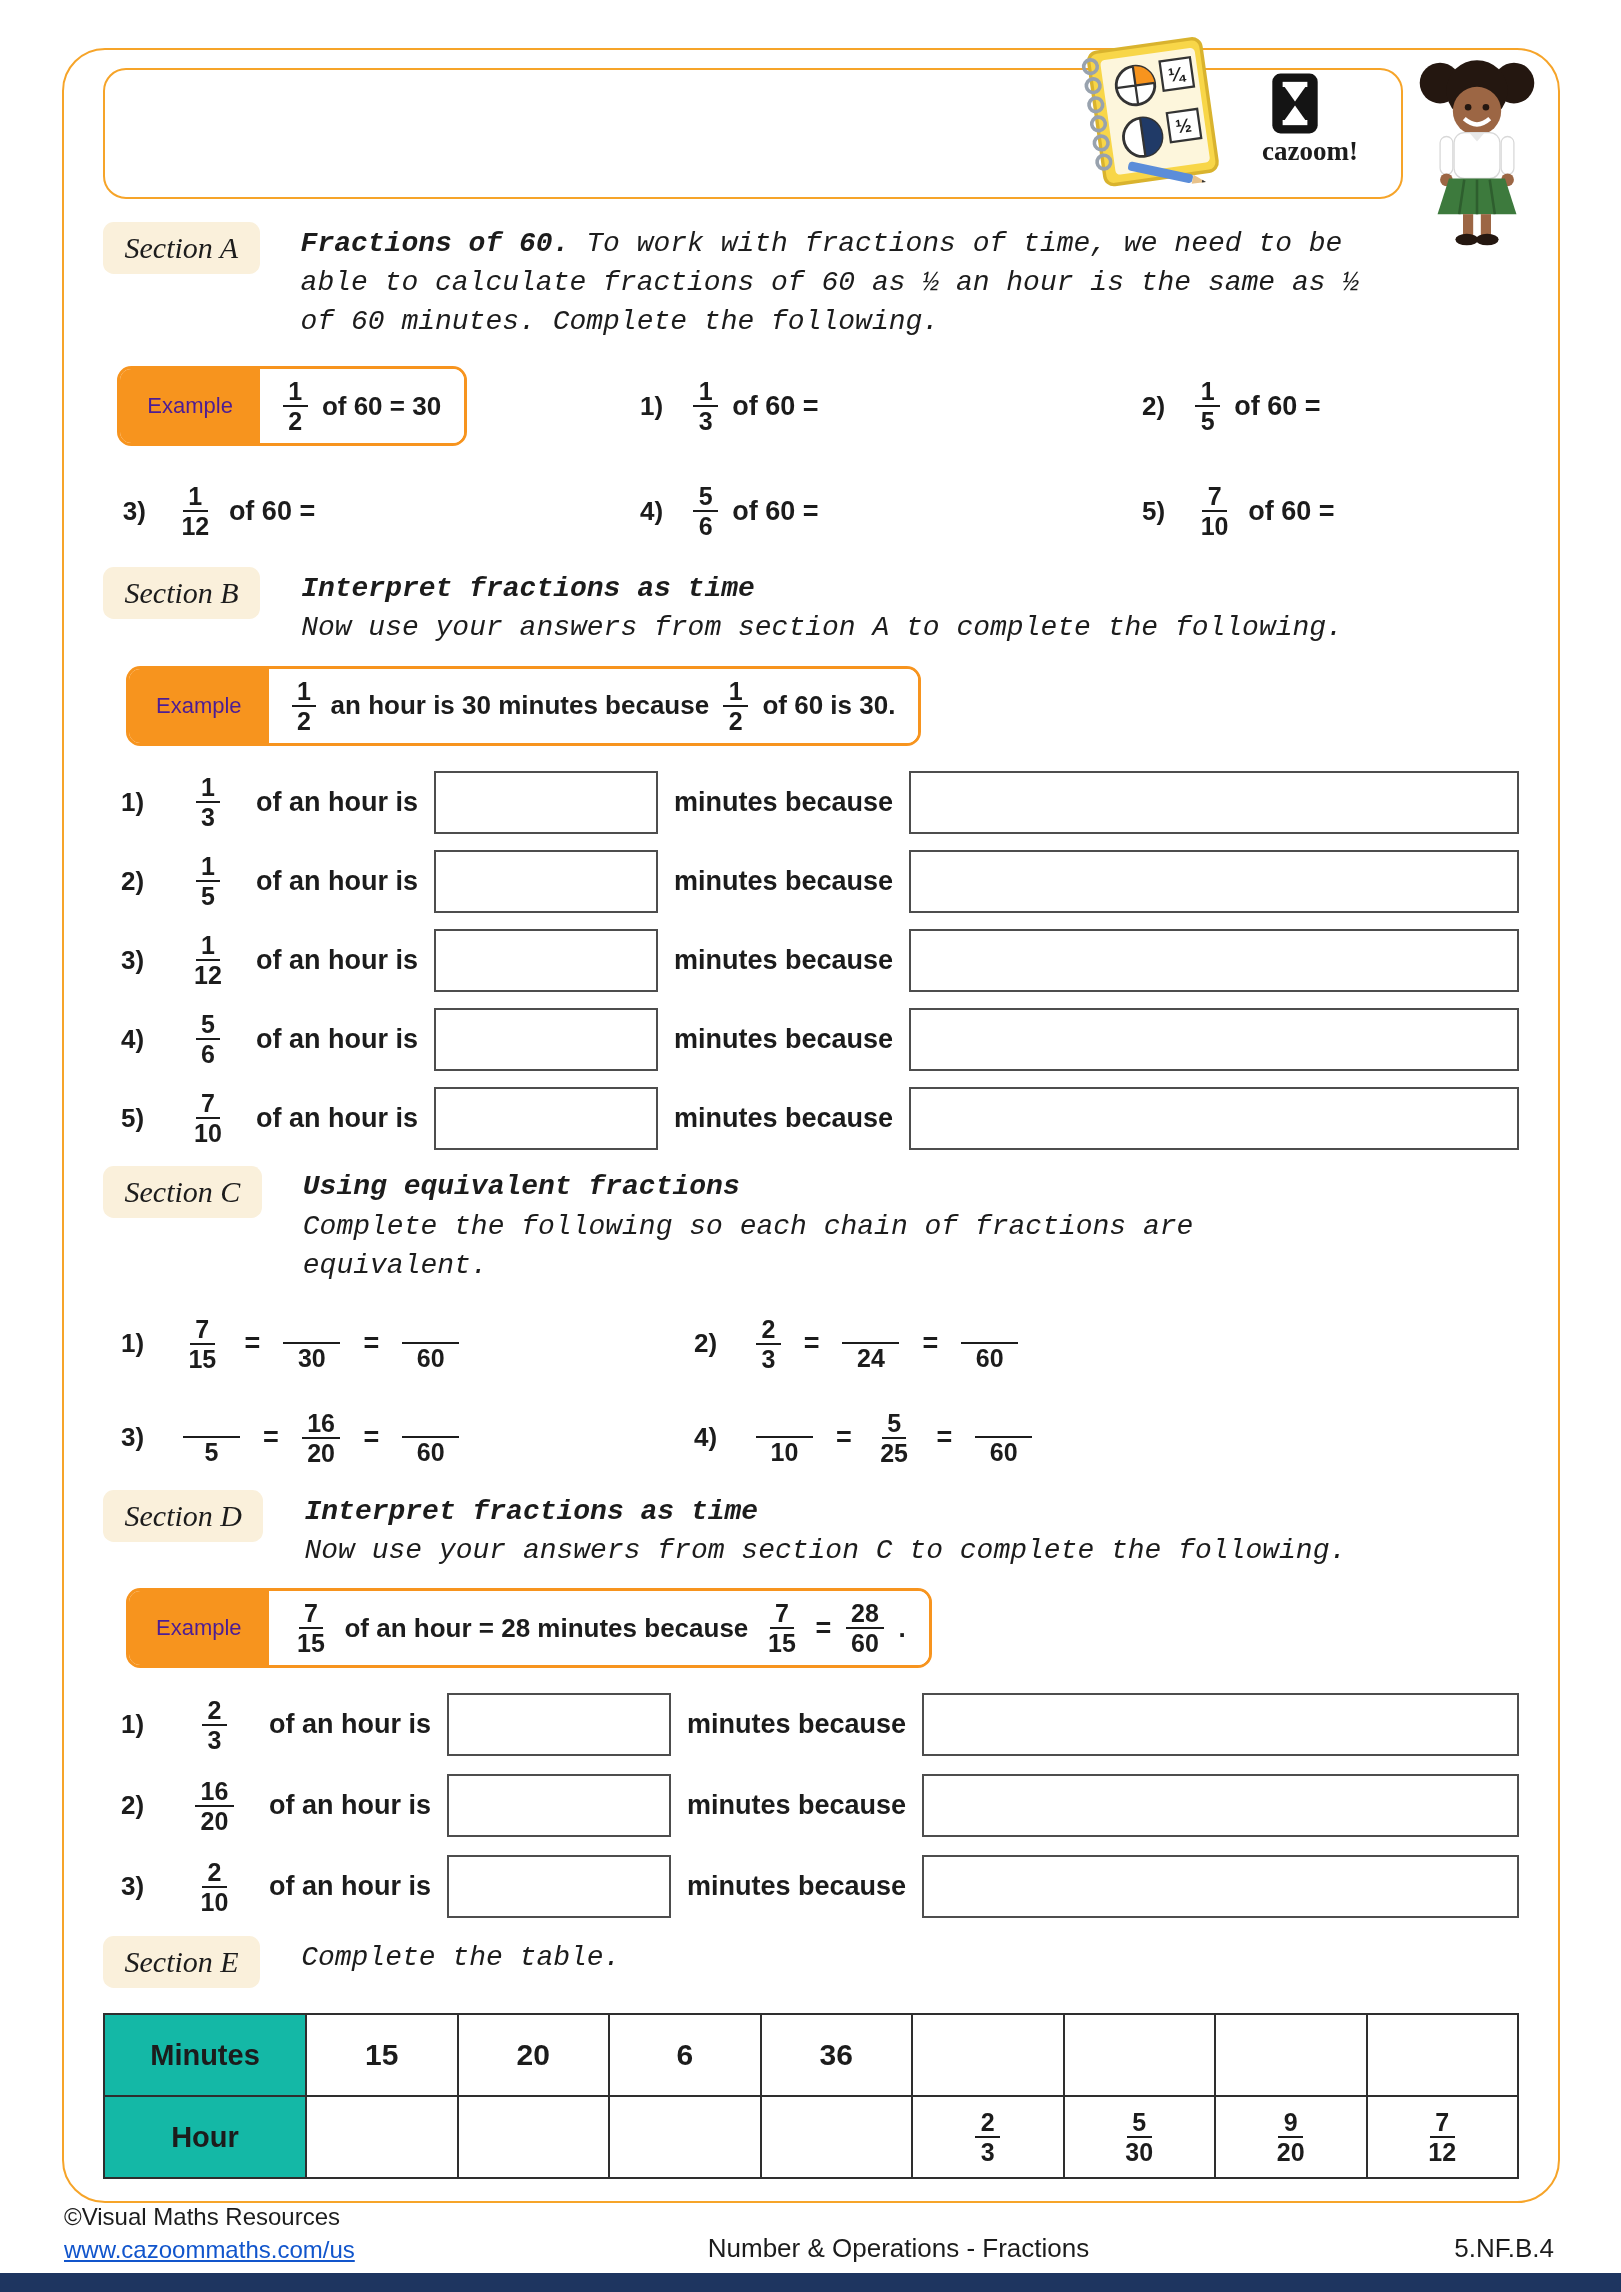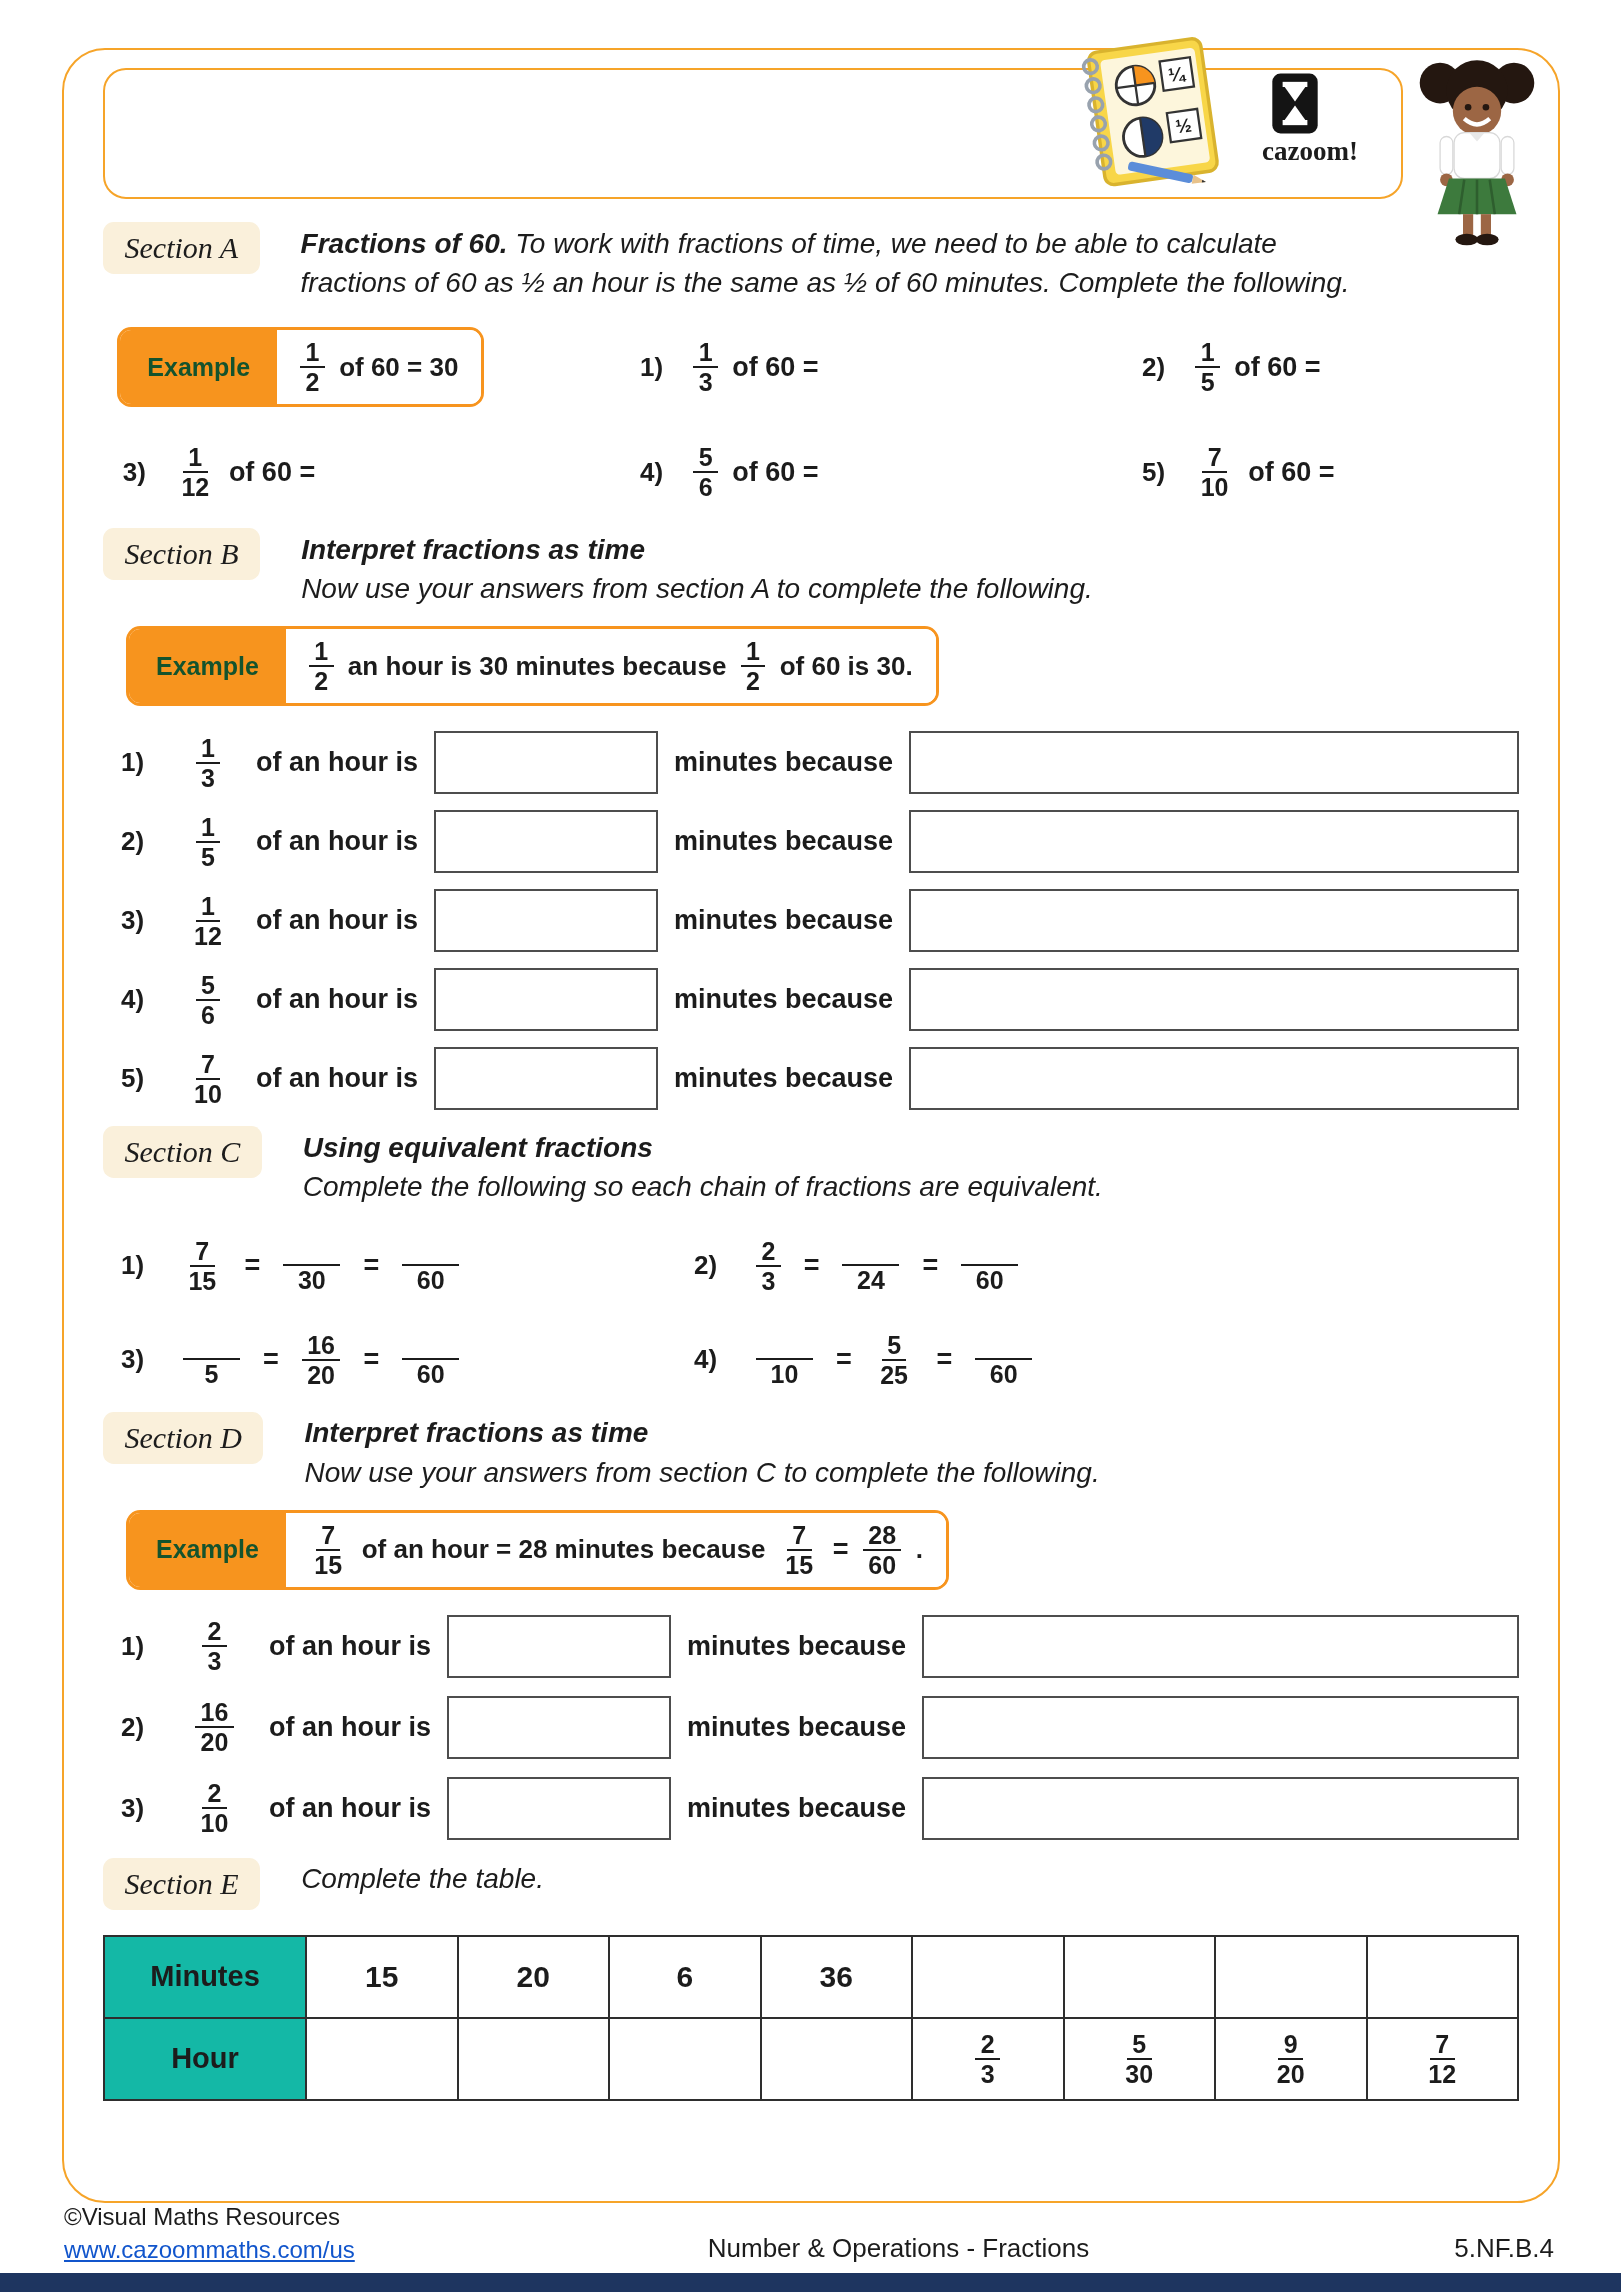--- a/index.html
+++ b/index.html
@@ -28,39 +28,39 @@
   .mascot { position: absolute; top: 54px; right: 75px; width: 140px; height: 193px; z-index: 5; }
 
   
   .sec-header { display: flex; align-items: flex-start; }
   .mt-a { margin-top: 23px; } .mt-b { margin-top: 27px; } .mt-c { margin-top: 9px; }
   .mt-d { margin-top: 23px; } .mt-e { margin-top: 4px; }
   .seclabel {
     flex: none; background: #FAF0DB; border-radius: 10.7px; padding: 9px 21.5px;
     font-family: "Liberation Serif", serif; font-style: italic; font-weight: 400; font-size: 30px;
   }
-  .sec-text { margin-left: 41px; font-family: Liberation Sans, sans-serif; font-style: italic;
+  .sec-text { margin-left: 41px; font-family: Liberation Mono, monospace; font-style: italic;
     font-size: 28px; line-height: 1.4; max-width: 1075px; padding-top: 1.8px; }
   .intro-bold, .sechead { font-weight: 700; }
   .sechead { display: block; }
   .subhead { display: block; font-weight: 400; }
 
   
   .frac { display: inline-flex; flex-direction: column; align-items: center;
     font-weight: 700; font-size: 25px; line-height: 1.12; }
   .frac .fnum { display: block; padding: 0 5.4px; border-bottom: 2.7px solid #1c1c1c; min-height: 1.12em; }
   .frac .fden { display: block; padding: 0 5.4px; }
   .frac.blank .fnum { min-width: 57px; }
 
   
   .a-grid { display: grid; grid-template-columns: 537px 502px 1fr; row-gap: 36px;
     margin-top: 25px; align-items: center; }
   .example-pill { display: inline-flex; align-items: stretch; border: 3.6px solid #F7941E;
     border-radius: 14.3px; overflow: hidden; background: #fff; width: max-content; }
-  .example-tag { background: #F7941E; color: #14532d; font-weight: 700; font-size: 25px;
+  .example-tag { background: #F7941E; color: #4c1d95; font-weight: 400; font-size: 22px;
     display: flex; align-items: center; padding: 0 27px; }
   .example-content { display: flex; align-items: center; gap: 14.3px; padding: 8px 23px;
     font-weight: 700; font-size: 26px; background: #fff; }
   .problem { display: flex; align-items: center; gap: 14.3px; font-weight: 700; font-size: 27px; }
   .qlabel { font-weight: 700; font-size: 26px; min-width: 39px; }
   .ptext { font-weight: 700; white-space: nowrap; text-align: center; }
 
   .ex-indent { margin-left: 23px; margin-top: 18px; }
 
   

